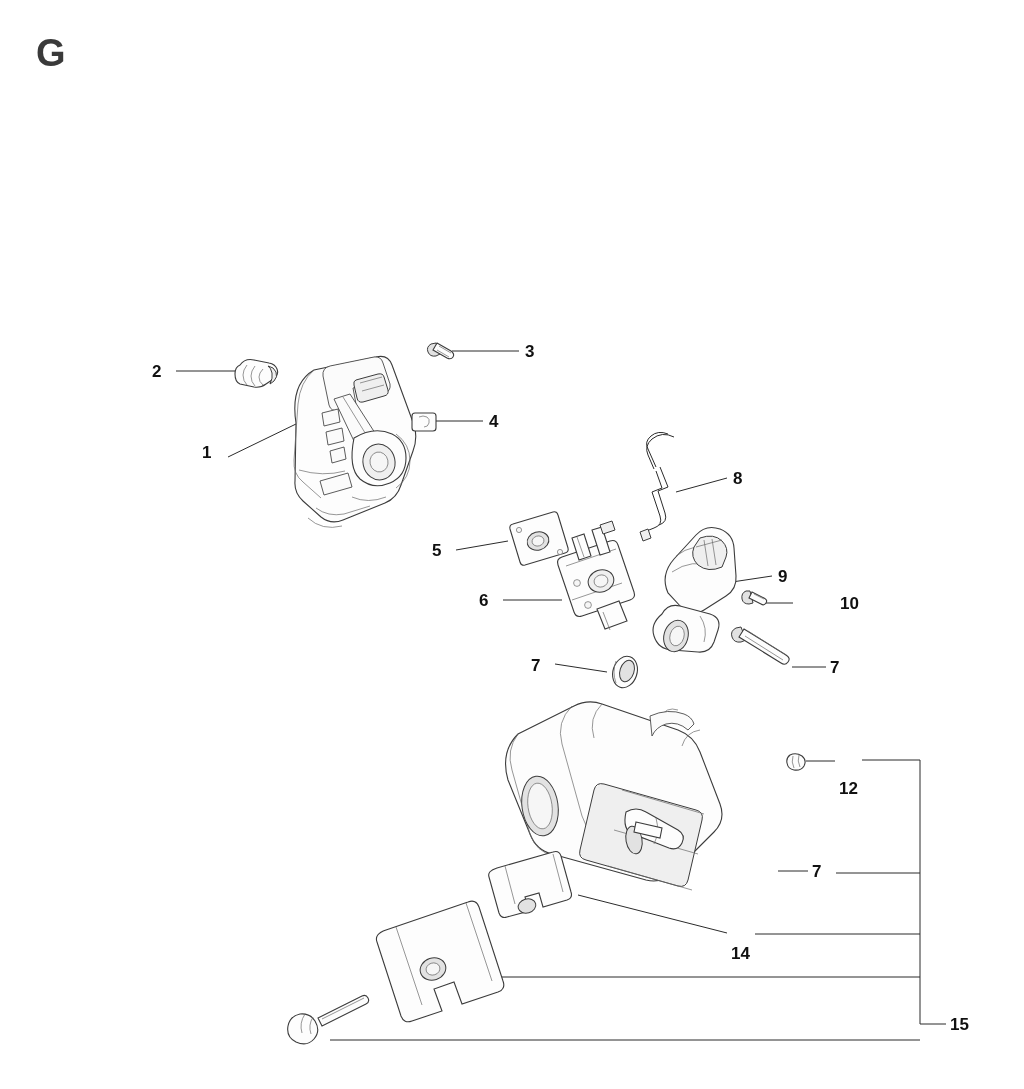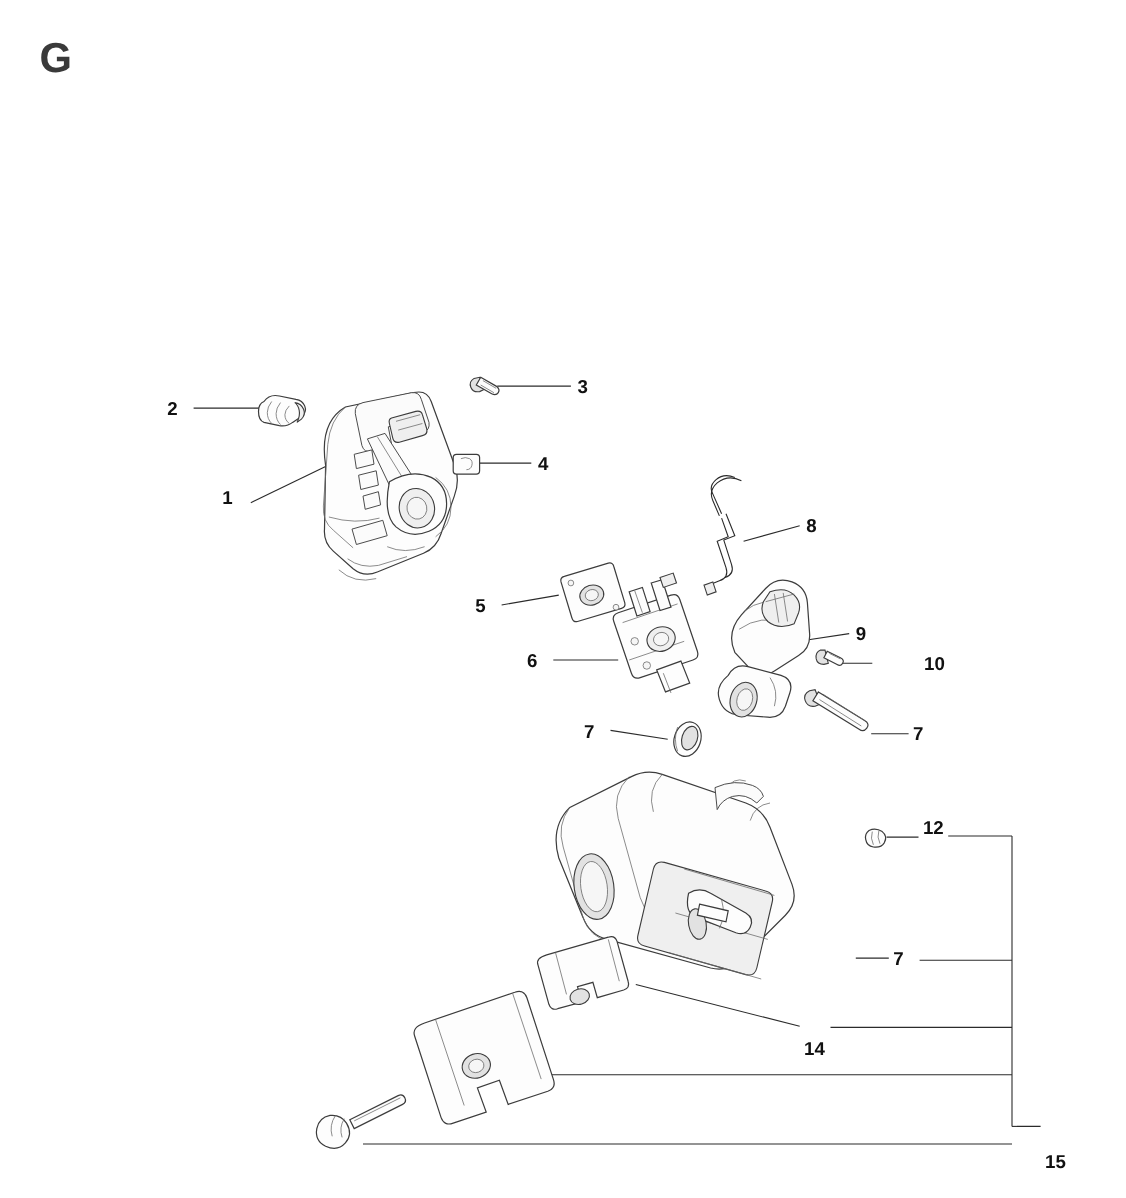--- a/index.html
+++ b/index.html
@@ -275,18 +275,18 @@
   <div class="callout" style="left:152px; top:363px;">2</div>
   <div class="callout" style="left:525px; top:343px;">3</div>
   <div class="callout" style="left:489px; top:413px;">4</div>
   <div class="callout" style="left:432px; top:542px;">5</div>
   <div class="callout" style="left:479px; top:592px;">6</div>
   <div class="callout" style="left:531px; top:657px;">7</div>
   <div class="callout" style="left:733px; top:470px;">8</div>
   <div class="callout" style="left:778px; top:568px;">9</div>
   <div class="callout" style="left:840px; top:595px;">10</div>
   <div class="callout" style="left:830px; top:659px;">7</div>
-  <div class="callout" style="left:839px; top:744px;">12</div>
+  <div class="callout" style="left:839px; top:780px;">12</div>
   <div class="callout" style="left:812px; top:863px;">7</div>
   <div class="callout" style="left:731px; top:925px;margin-top:20px;">14</div>
-  <div class="callout" style="left:950px; top:1016px;margin-top:32px;">15</div>
+  <div class="callout" style="left:950px; top:1016px;">15</div>
 
 </div>
 
 </body></html>

